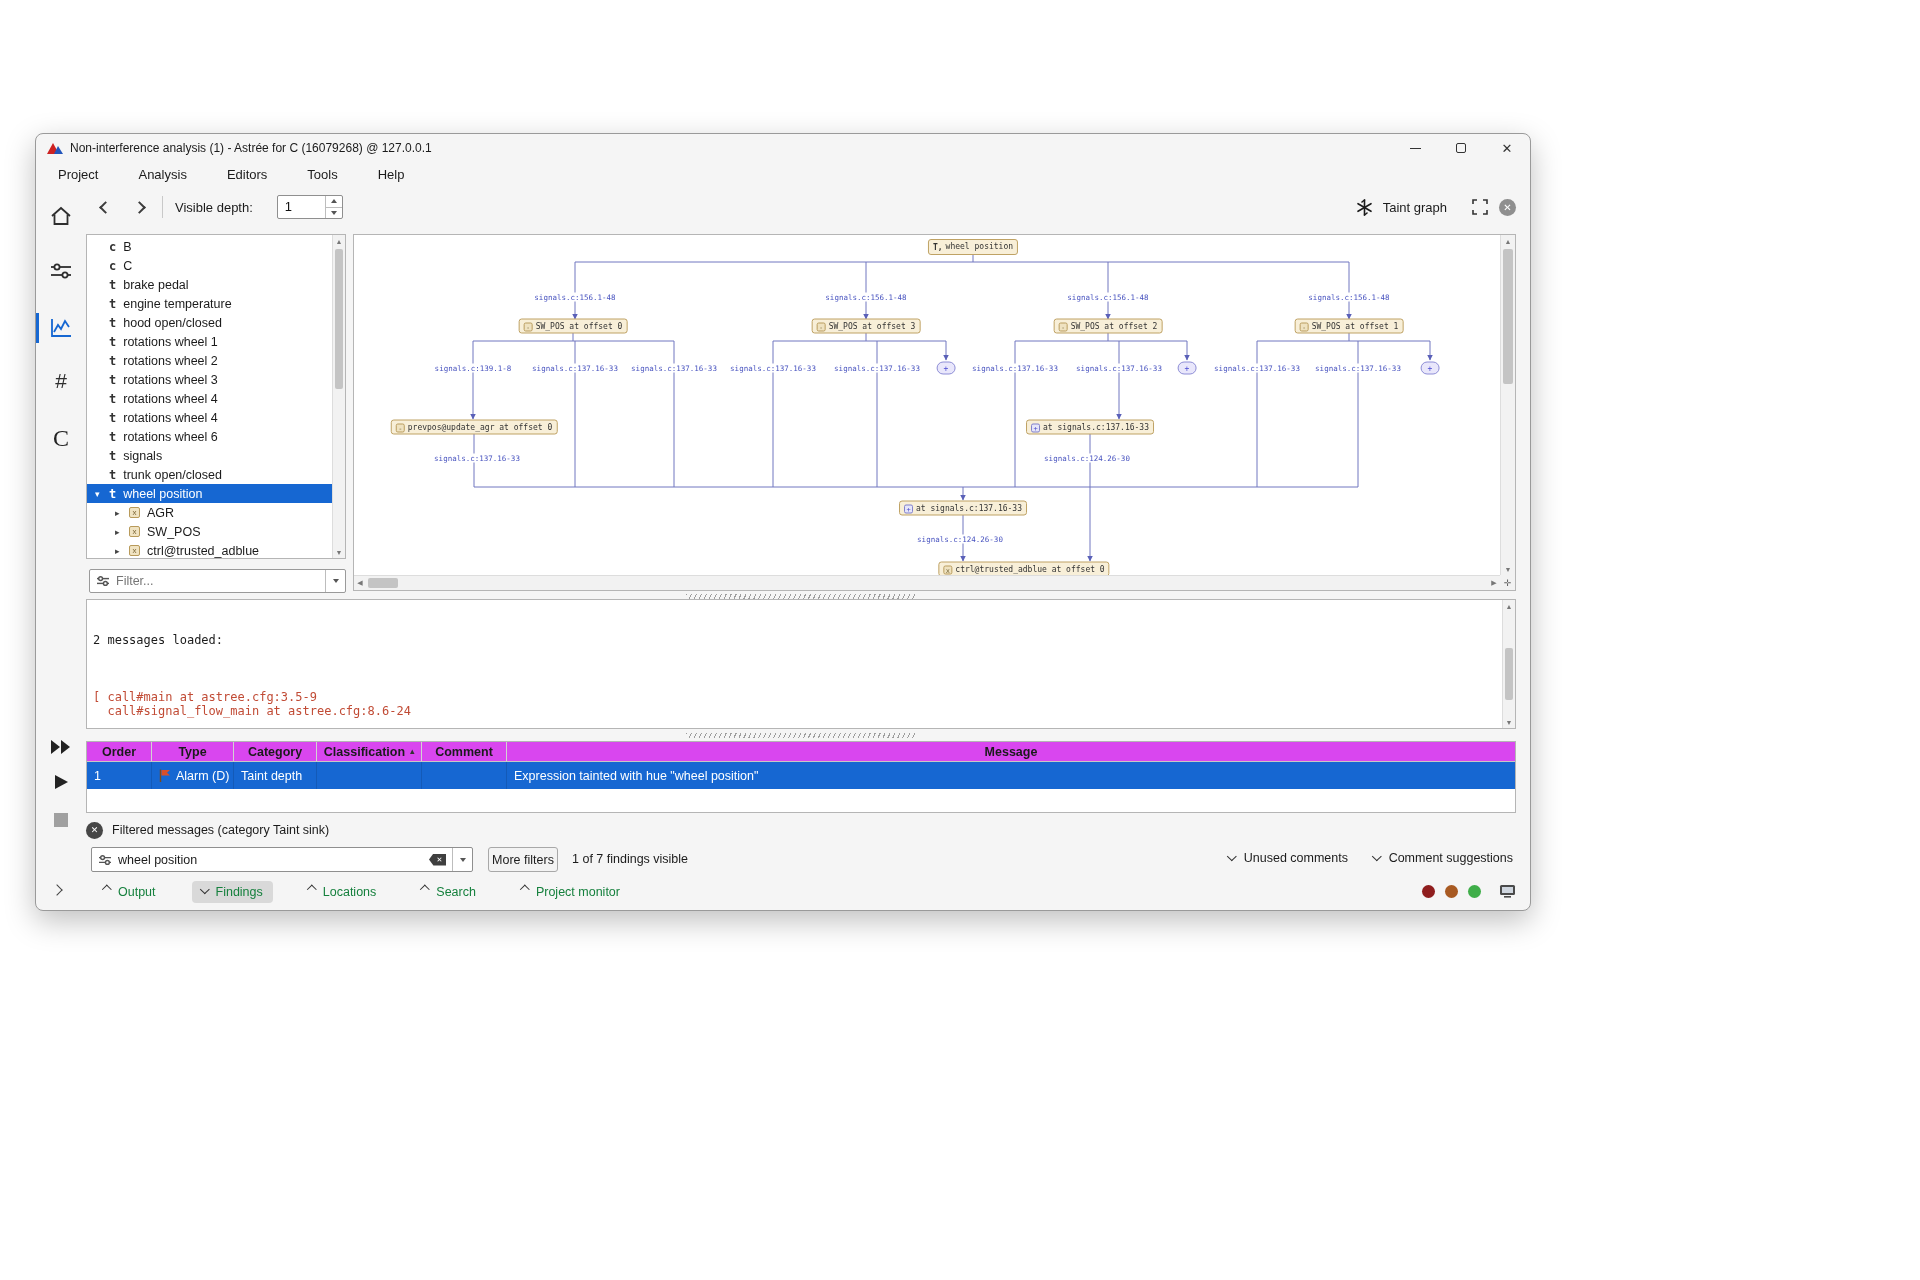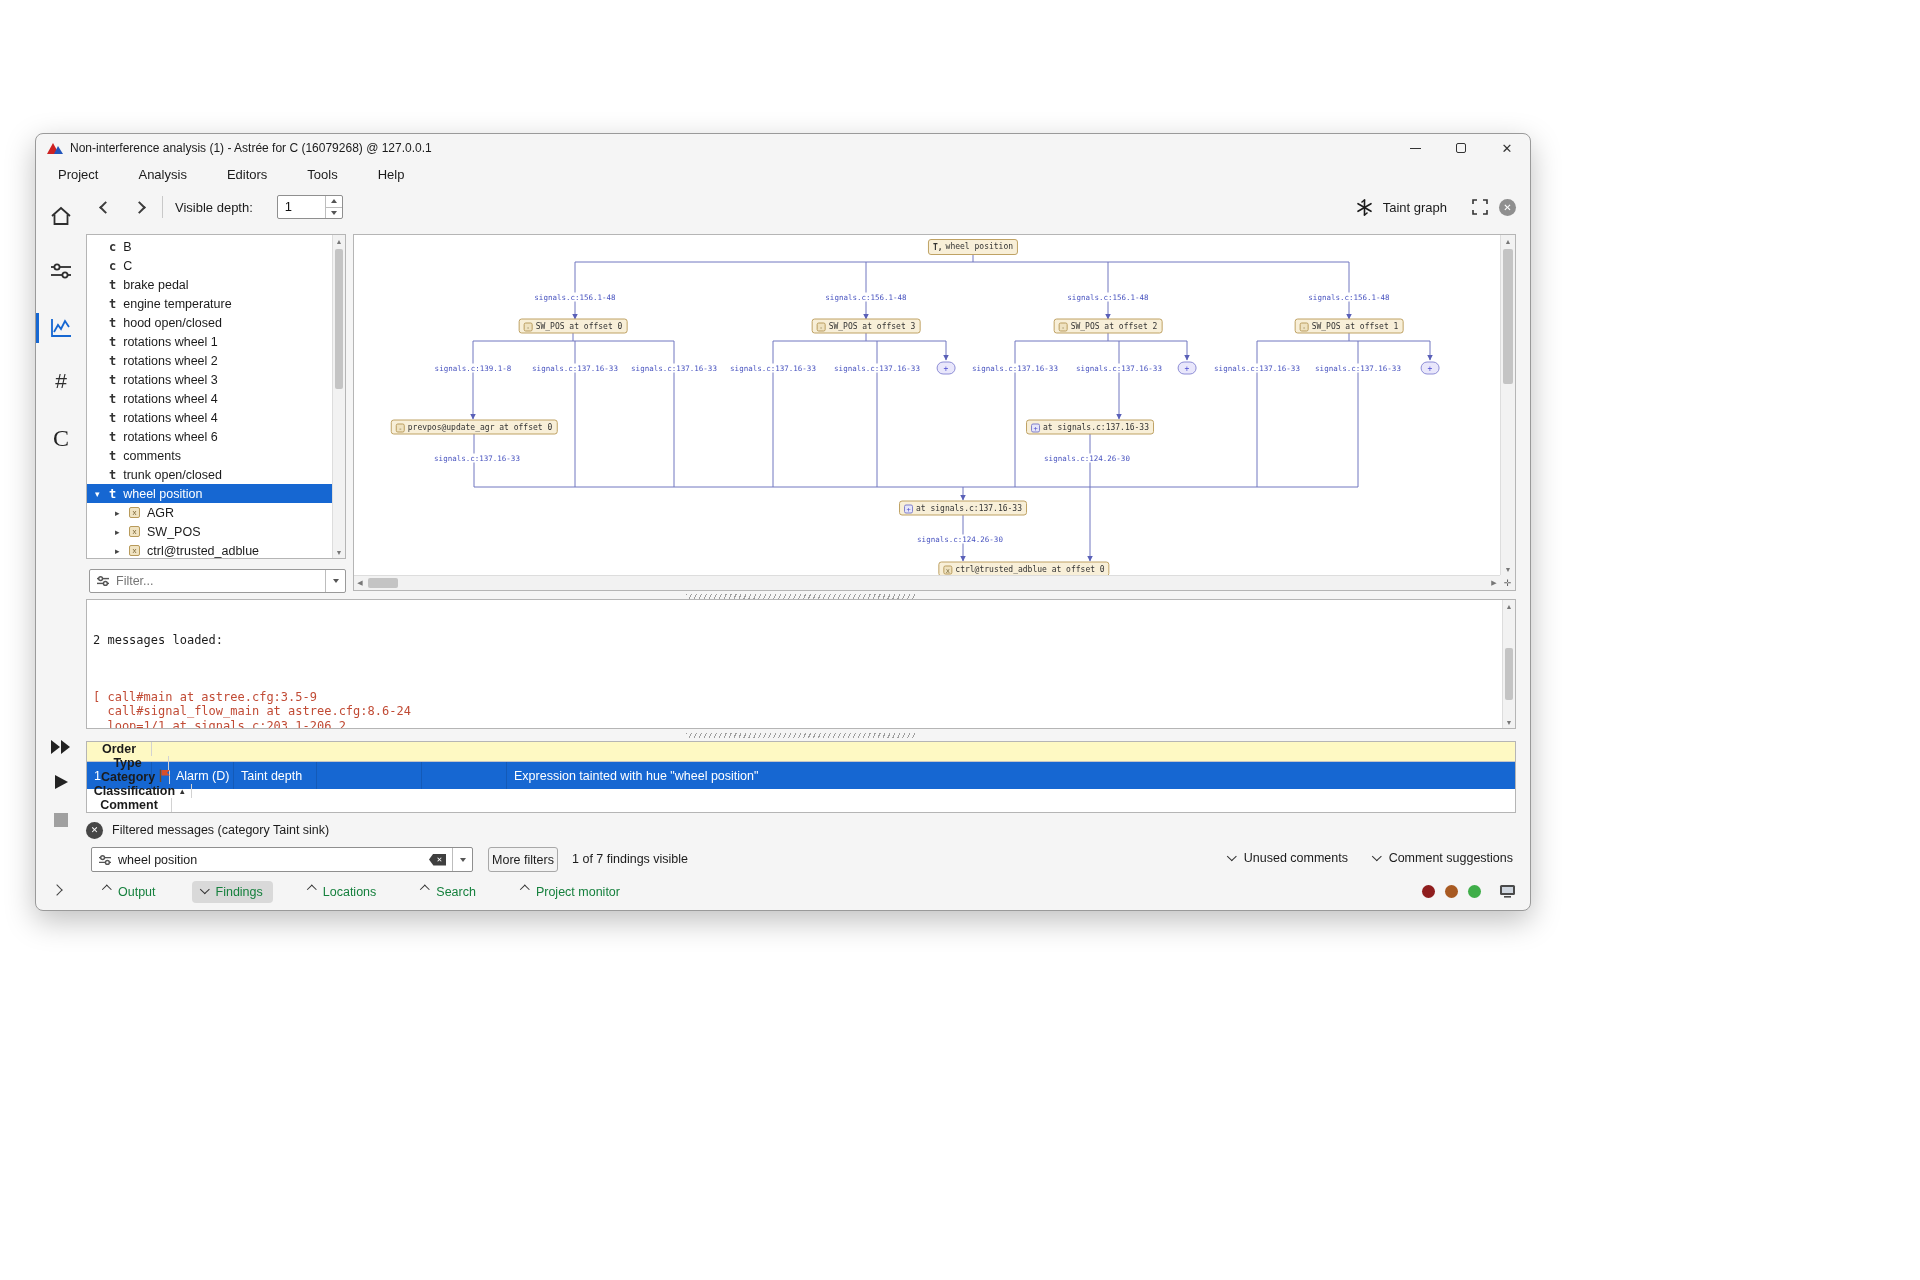--- a/index.html
+++ b/index.html
@@ -83,21 +83,21 @@
   .splitter { position:absolute; left:50px; width:1430px; height:6px; display:flex; align-items:center; justify-content:center; }
   .grip { width:230px; height:5px; background:repeating-linear-gradient(115deg,#9e9e9e 0 1px,transparent 1px 4.5px); }
   
   .output-panel { position:absolute; left:50px; top:465px; width:1430px; height:130px; background:#fff; border:1px solid #b5b5b5; overflow:hidden; }
   .output-text { position:absolute; left:6px; top:4px; right:14px; font-family:"DejaVu Sans Mono",monospace; font-size:12px; line-height:14.5px; white-space:pre; }
   .out-first { color:#1b1b1b; margin-bottom:13px; }
   .out-line { color:#c14b35; }
   .output-scroll { position:absolute; right:0; top:0; width:13px; bottom:0; background:#f2f2f2; border-left:1px solid #ddd; }
   
   .findings-table { position:absolute; left:50px; top:607px; width:1430px; height:72px; background:#fff; border:1px solid #b5b5b5; overflow:hidden; }
-  .ft-header { display:flex; height:20px; background:#fef9c3; border-bottom:1px solid #c6c6c6;flex-direction:column; }
+  .ft-header { display:flex; height:20px; background:#d946ef; border-bottom:1px solid #c6c6c6; }
   .ft-hcell { font-size:12.5px; font-weight:bold; color:#1b1b1b; display:flex; align-items:center; justify-content:center; border-right:1px solid #d2d2d2; gap:5px; }
   .ft-row { display:flex; height:27px; }
   .ft-row.selected { background:#1667d2; color:#fff; }
   .ft-cell { font-size:12.5px; display:flex; align-items:center; padding-left:7px; border-right:1px solid rgba(0,0,0,0.12); overflow:hidden; white-space:nowrap; }
   .c0 { width:65px; } .c1 { width:82px; } .c2 { width:83px; } .c3 { width:105px; } .c4 { width:85px; } .c5 { flex:1; border-right:none; }
   .sort-caret { font-size:8px; color:#333; }
   
   .filtered-note { position:absolute; left:50px; top:686px; height:20px; display:flex; align-items:center; gap:9px; }
   .clearfilter-icon { width:17px; height:17px; border-radius:50%; background:#474747; color:#fff; font-size:9px; display:flex; align-items:center; justify-content:center; }
   .filtered-text { font-size:12.5px; color:#1b1b1b; }
@@ -299,21 +299,21 @@
           <span class="tlabel">rotations wheel 4</span>
         </div>
         <div class="tree-row">
           <span class="expander"></span>
           <span class="ticon ticon-t">t</span>
           <span class="tlabel">rotations wheel 6</span>
         </div>
         <div class="tree-row">
           <span class="expander"></span>
           <span class="ticon ticon-t">t</span>
-          <span class="tlabel">comments</span>
+          <span class="tlabel">signals</span>
         </div>
         <div class="tree-row">
           <span class="expander"></span>
           <span class="ticon ticon-t">t</span>
           <span class="tlabel">trunk open/closed</span>
         </div>
         <div class="tree-row selected">
           <span class="expander">▾</span>
           <span class="ticon ticon-t">t</span>
           <span class="tlabel">wheel position</span>
@@ -441,21 +441,21 @@
   <div class="splitter" style="top:459px">
       <div class="grip"></div>
     </div>
   <div class="splitter" style="top:598px">
       <div class="grip"></div>
     </div>
 
   <div class="output-panel">
     <div class="output-text">
       <div class="out-first">2 messages loaded:</div>
-      <div id="output-lines"><div class="out-line">[ call#main at astree.cfg:3.5-9</div><div class="out-line">  call#signal_flow_main at astree.cfg:8.6-24</div><div class="out-line">  loop=1/1 at signals.c:203.1-206.2</div></div>
+      <div id="output-lines"><div class="out-line">[ call#main at astree.cfg:3.5-9</div><div class="out-line">  call#signal_flow_main at astree.cfg:8.6-24</div></div>
     </div>
     <div class="output-scroll">
       <div class="scroll-arrow" style="top:0">▲</div>
       <div class="scroll-thumb" style="top:48px;height:52px"></div>
       <div class="scroll-arrow" style="bottom:0">▼</div>
     </div>
   </div>
 
   <div class="findings-table">
     <div class="ft-header" id="ft-header">

